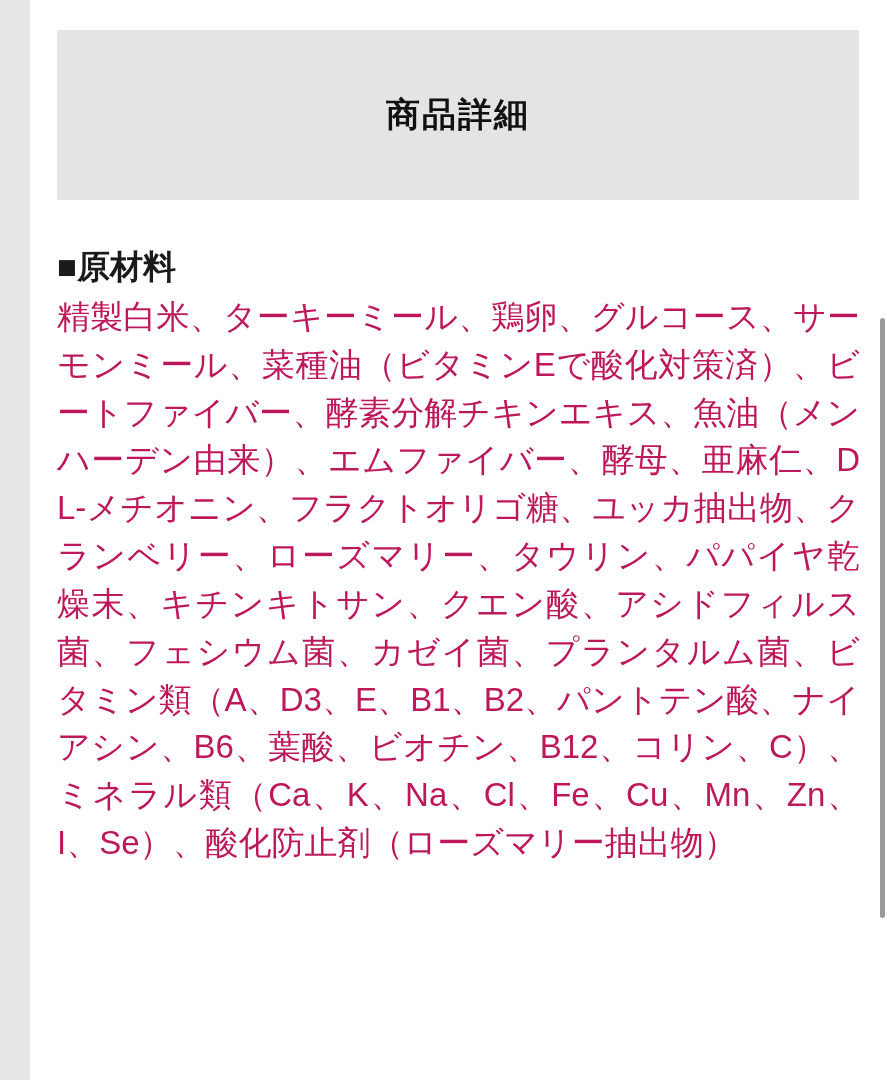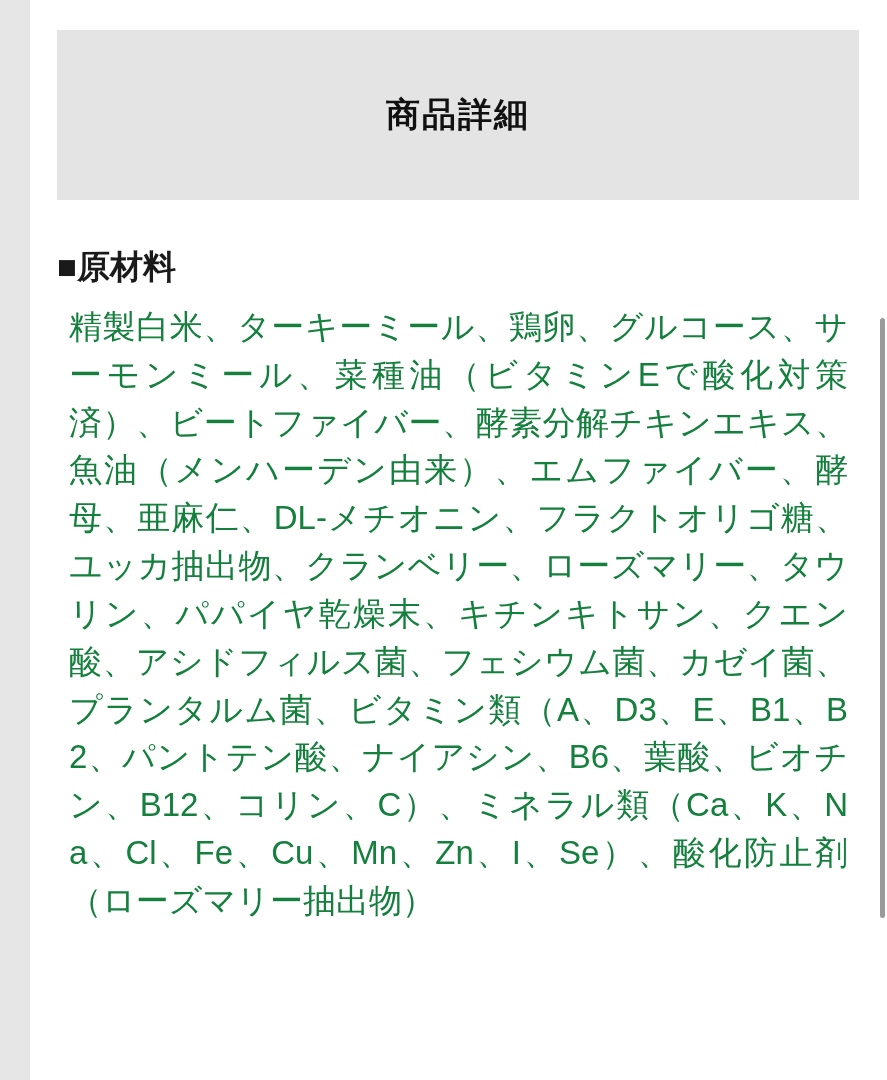--- a/index.html
+++ b/index.html
@@ -58,23 +58,23 @@
   .subheading {
     font-size: 33px;
     color: #1a1a1a;
     line-height: 1.42;
     margin: 0 0 2px 0;
     font-weight: bold;
   }
 
   .ingredients-text {
     font-size: 33px;
-    color: #15803d;
+    color: #be185d;
     line-height: 1.45;
-    margin: 12px;
+    margin: 0;
     text-align: justify;
     word-break: break-all;
     letter-spacing: 0px;
   }
 
   
   .scrollbar-track {
     position: absolute;
     right: 0px;
     top: 0;

